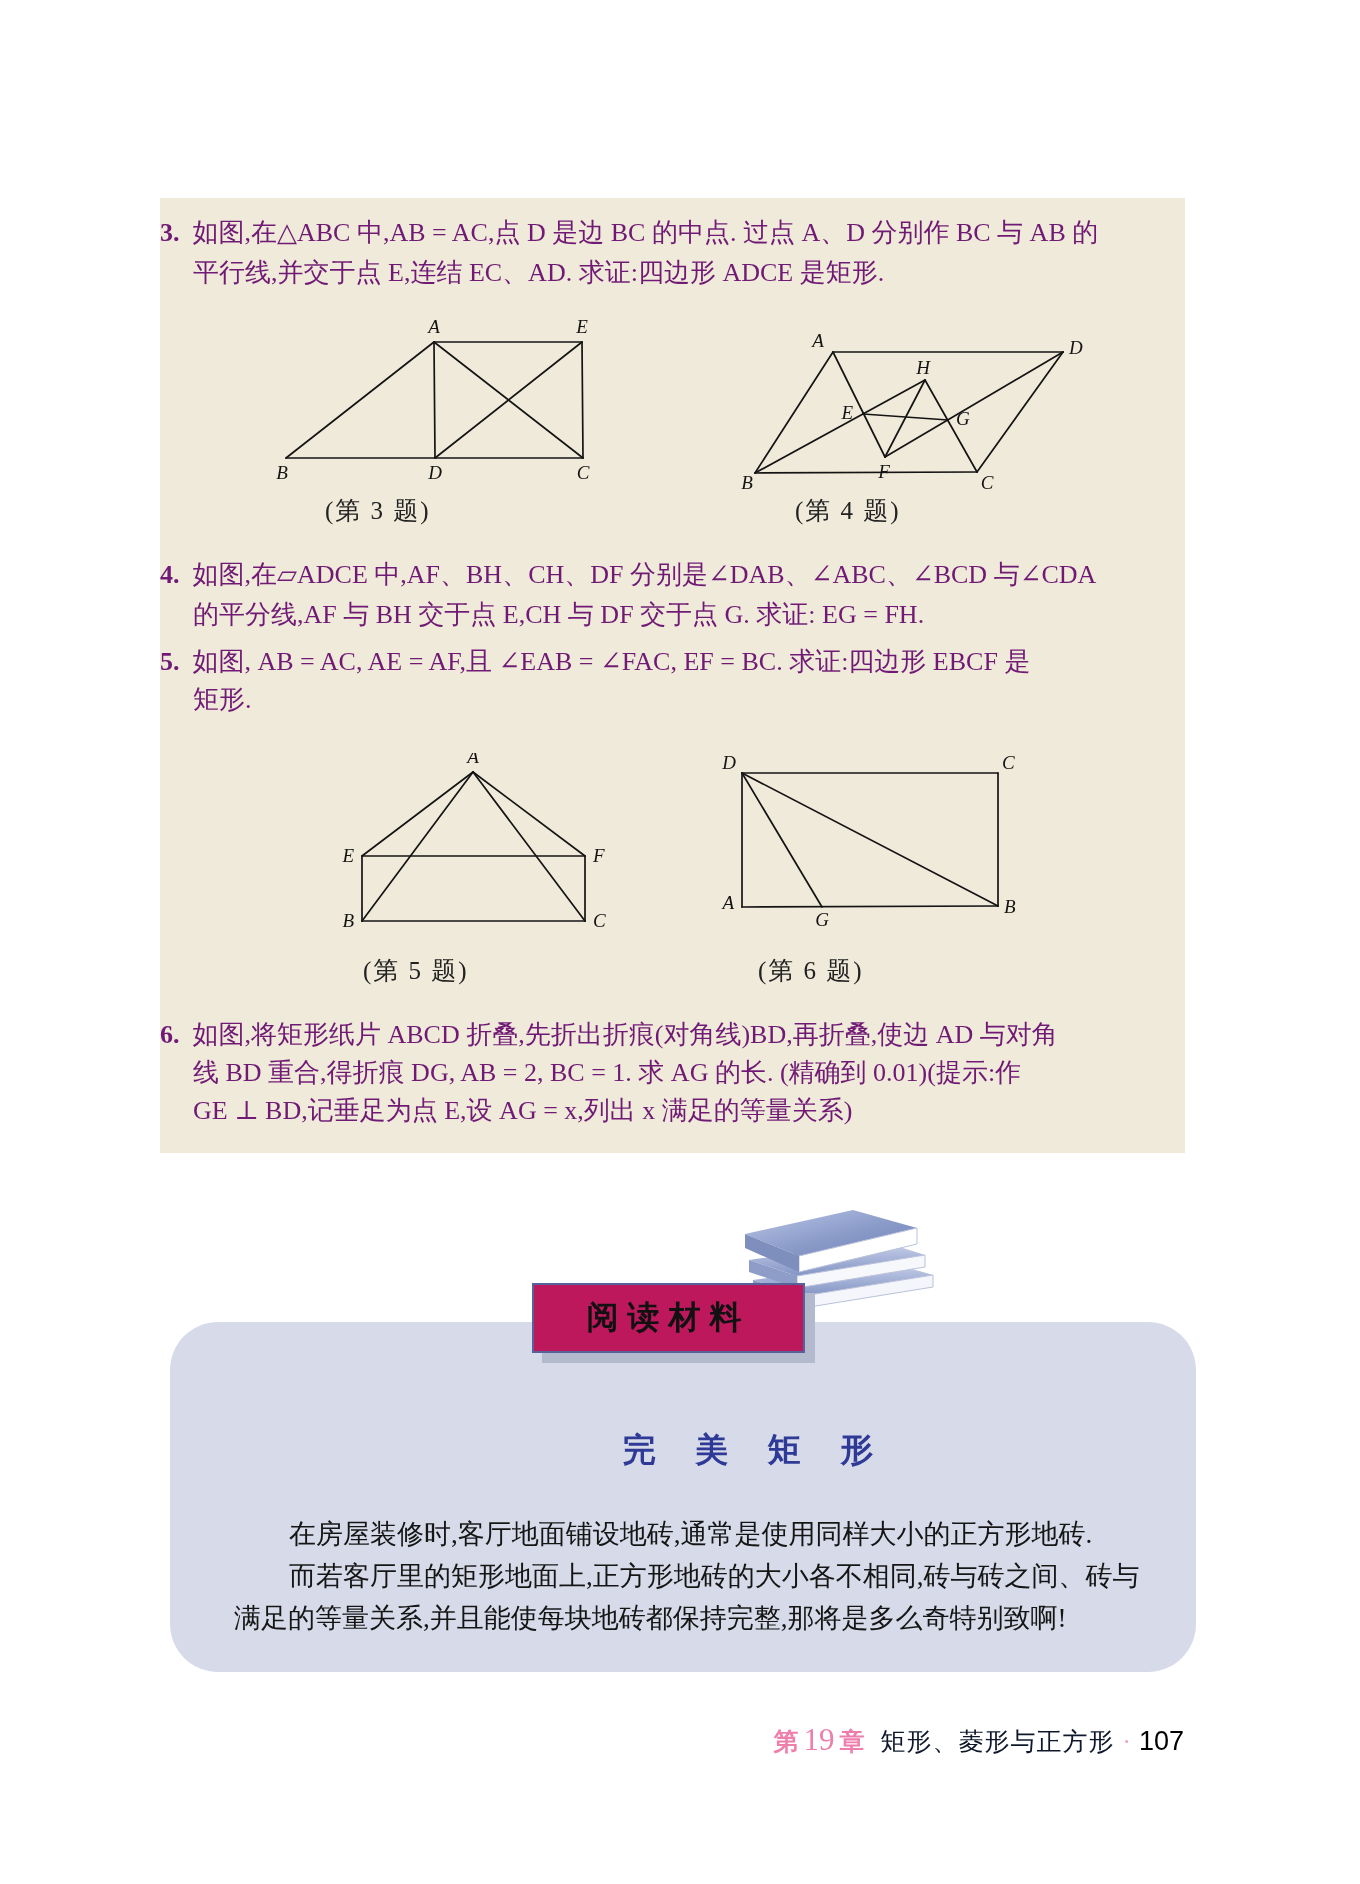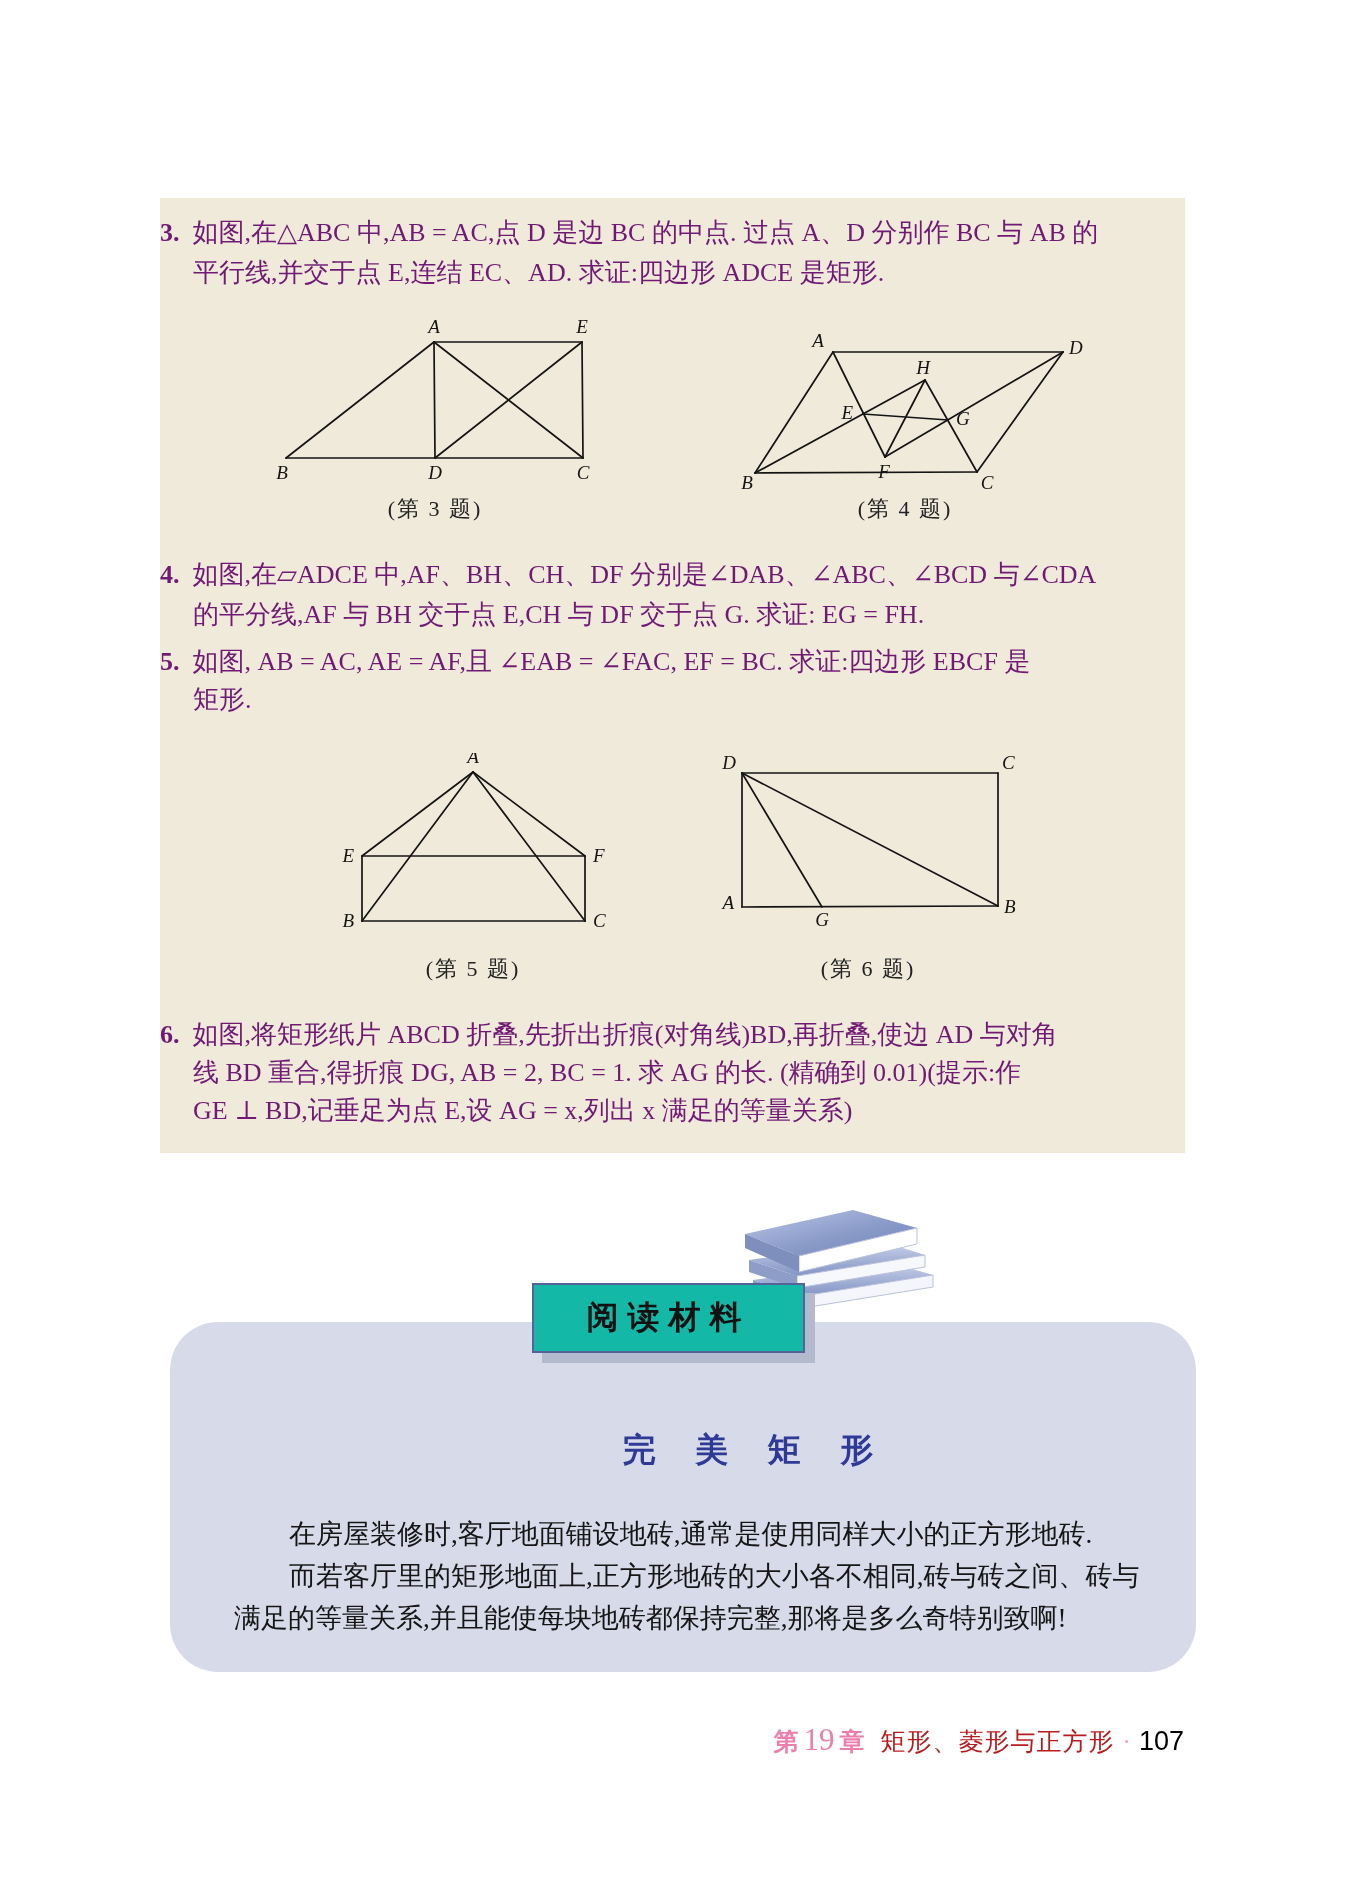--- a/index.html
+++ b/index.html
@@ -7,40 +7,40 @@
   body{position:relative;background:#ffffff;overflow:hidden;
        font-family:"Liberation Serif","DejaVu Serif",serif;color:#1b1b1b}
   .abs{position:absolute}
   .cream{left:160px;top:198px;width:1025px;height:955px;background:#efead9}
   .pline{position:absolute;font-size:26px;line-height:34px;white-space:nowrap;color:#701a75}
   .pnum{font-weight:bold;display:inline-block;margin-right:13px}
   .fig{position:absolute}
   .fig line{stroke:#141414;stroke-width:1.7;stroke-linecap:round}
   .fig text{font-size:19px;font-style:italic;fill:#141414;
             font-family:"Liberation Serif","DejaVu Serif",serif}
-  .caption{position:absolute;width:220px;text-align:center;font-size:22px;color:#222;
+  .caption{position:absolute;width:220px;text-align:left;font-size:25px;color:#222;
            letter-spacing:2px;white-space:nowrap}
   .panel{left:170px;top:1322px;width:1026px;height:350px;background:#d7dbe9;
          border-radius:48px;z-index:1}
   .books{left:735px;top:1204px;width:218px;height:112px;z-index:2}
-  .tabbox{left:532px;top:1283px;width:273px;height:70px;background:#14b8a6;
+  .tabbox{left:532px;top:1283px;width:273px;height:70px;background:#be185d;
           border:2px solid #56639a;box-shadow:10px 10px 0 #b3bacd;z-index:3;
           display:flex;align-items:center;justify-content:center}
   .tabbox span{font-size:32px;font-weight:bold;letter-spacing:9px;color:#111;
                font-family:"DejaVu Sans","Liberation Sans",sans-serif}
   .rtitle{left:170px;top:1428px;width:1170px;text-align:center;font-size:33px;
           font-weight:bold;letter-spacing:14px;color:#2e3a96;z-index:2;
           font-family:"DejaVu Sans","Liberation Sans",sans-serif}
   .rpara{position:absolute;font-size:27px;color:#151515;white-space:nowrap;z-index:2}
   .footer{position:absolute;top:1722px;right:176px;display:flex;align-items:baseline;z-index:1}
   .f-pre{color:#ee7fad;font-weight:bold;font-size:25px}
   .f-num{color:#ee7fad;font-size:31px;margin:0 5px;
          font-family:"Liberation Serif",serif}
   .f-unit{color:#ee7fad;font-weight:bold;font-size:25px}
-  .f-title{color:#b91c1c;font-size:25px;margin-left:16px;letter-spacing:1px}
+  .f-title{color:#0f172a;font-size:25px;margin-left:16px;letter-spacing:1px}
   .f-dot{color:#f29cbc;font-size:25px;margin:0 8px}
   .f-page{color:#000000;font-size:27px;font-family:"Liberation Sans","DejaVu Sans",sans-serif}
 </style>
 </head>
 <body>
 
 <div class="abs cream"></div>
 
 <div class="pline" style="left:160px;top:216px">
   <span class="pnum">3.</span><span>如图,在△ABC 中,AB = AC,点 D 是边 BC 的中点. 过点 A、D 分别作 BC 与 AB 的</span>

